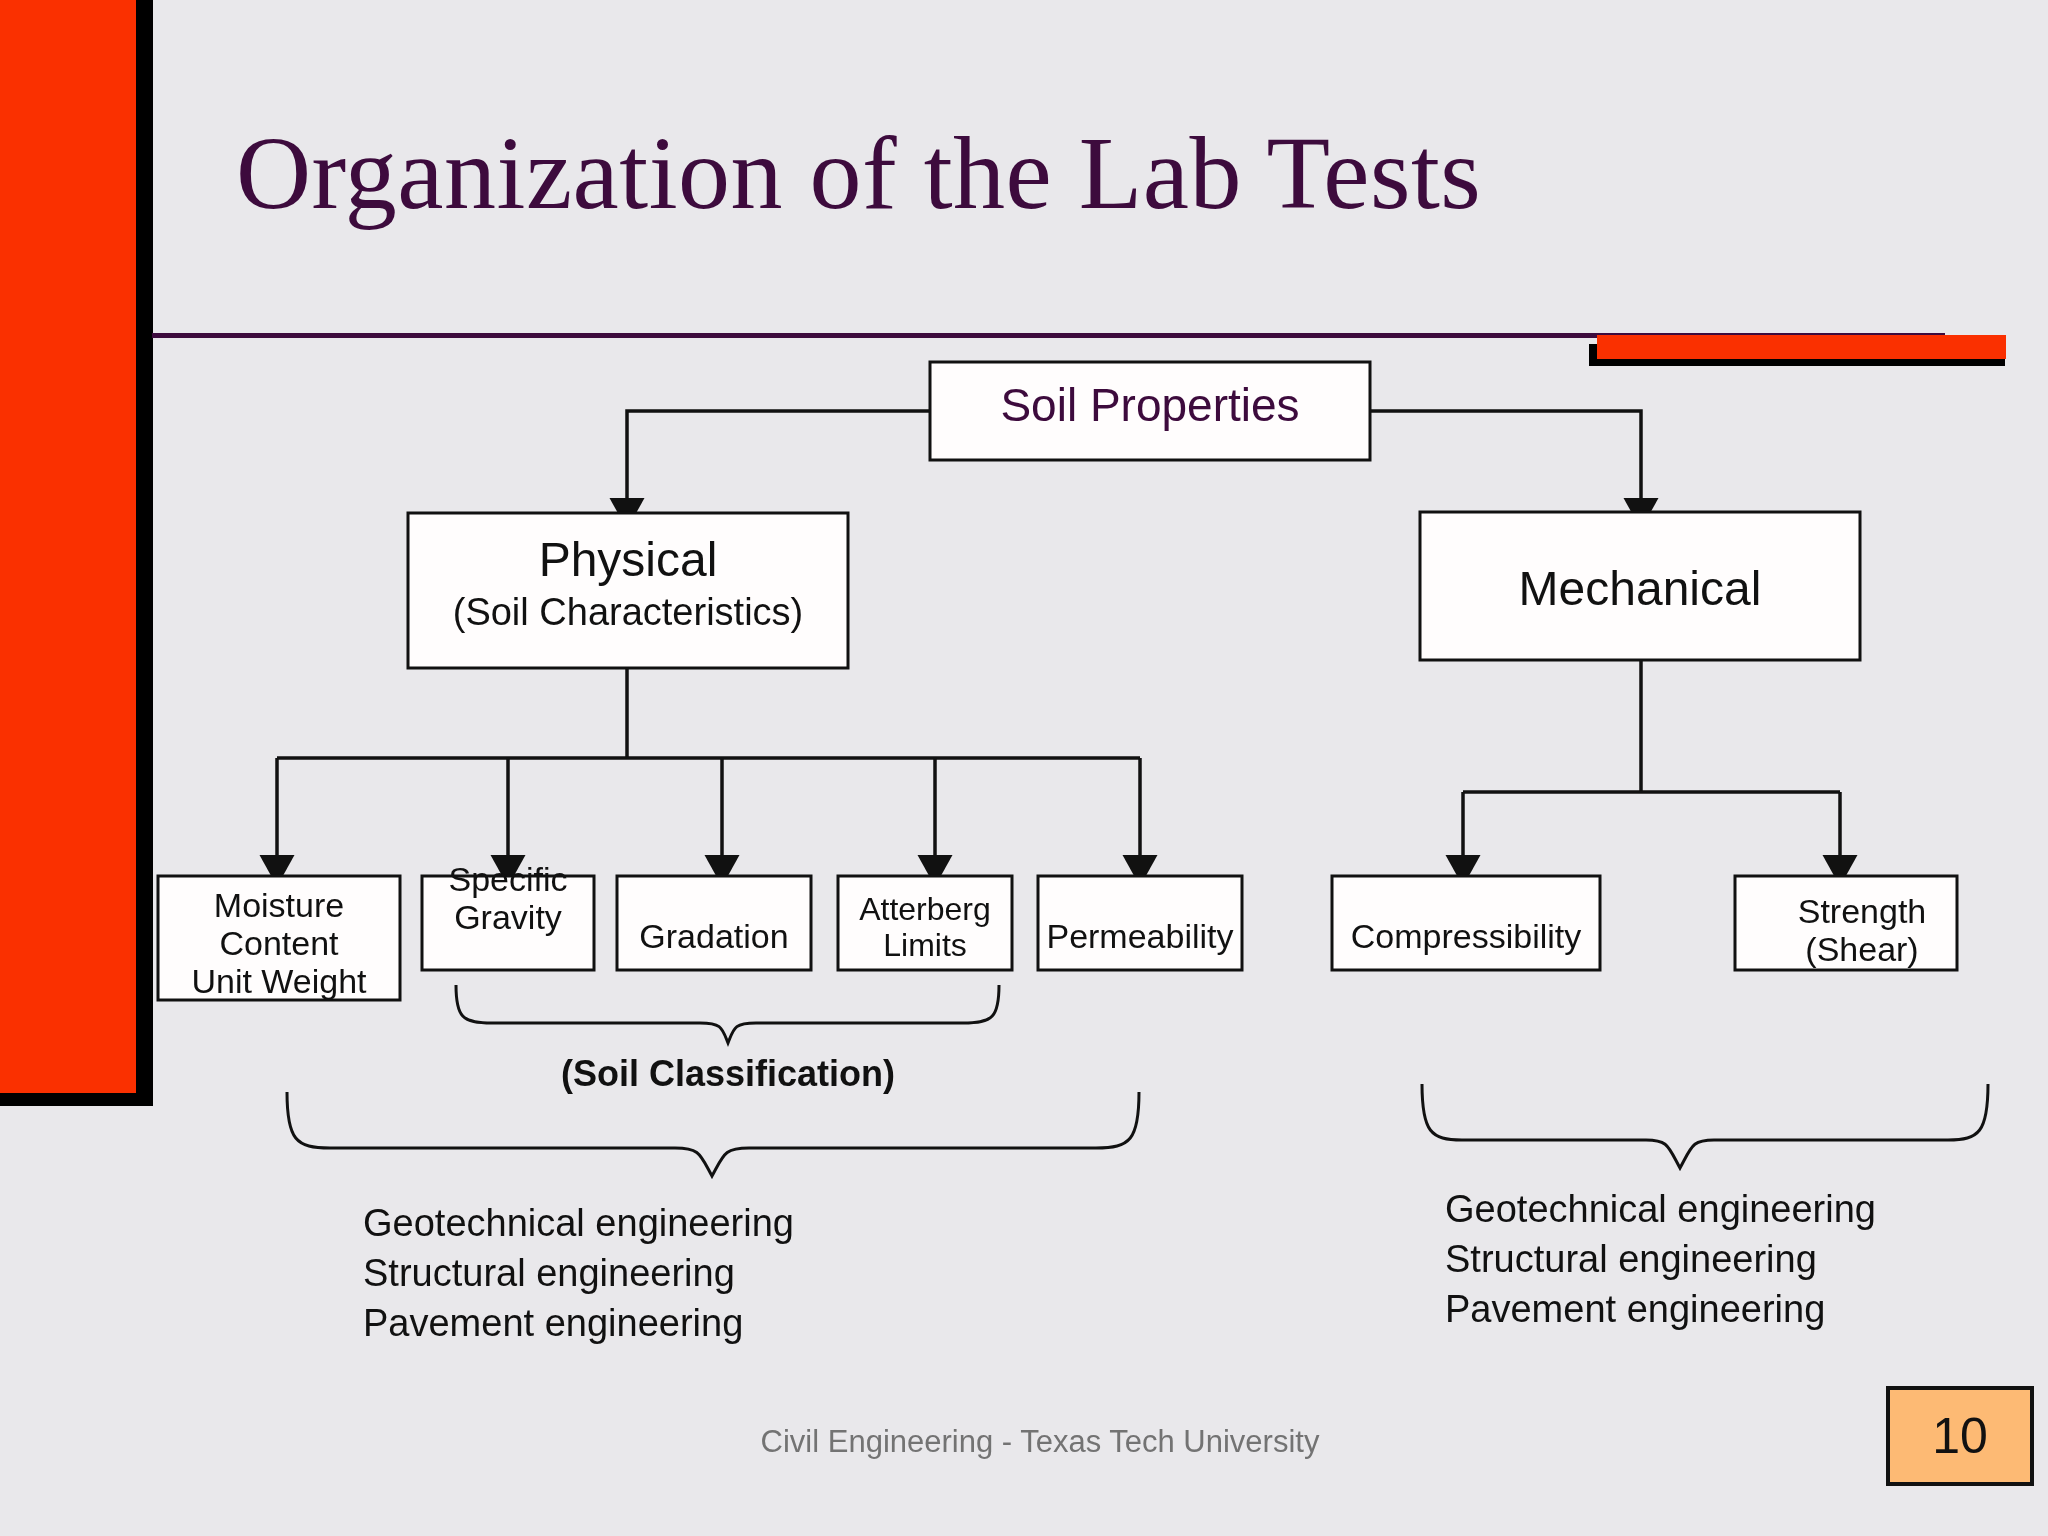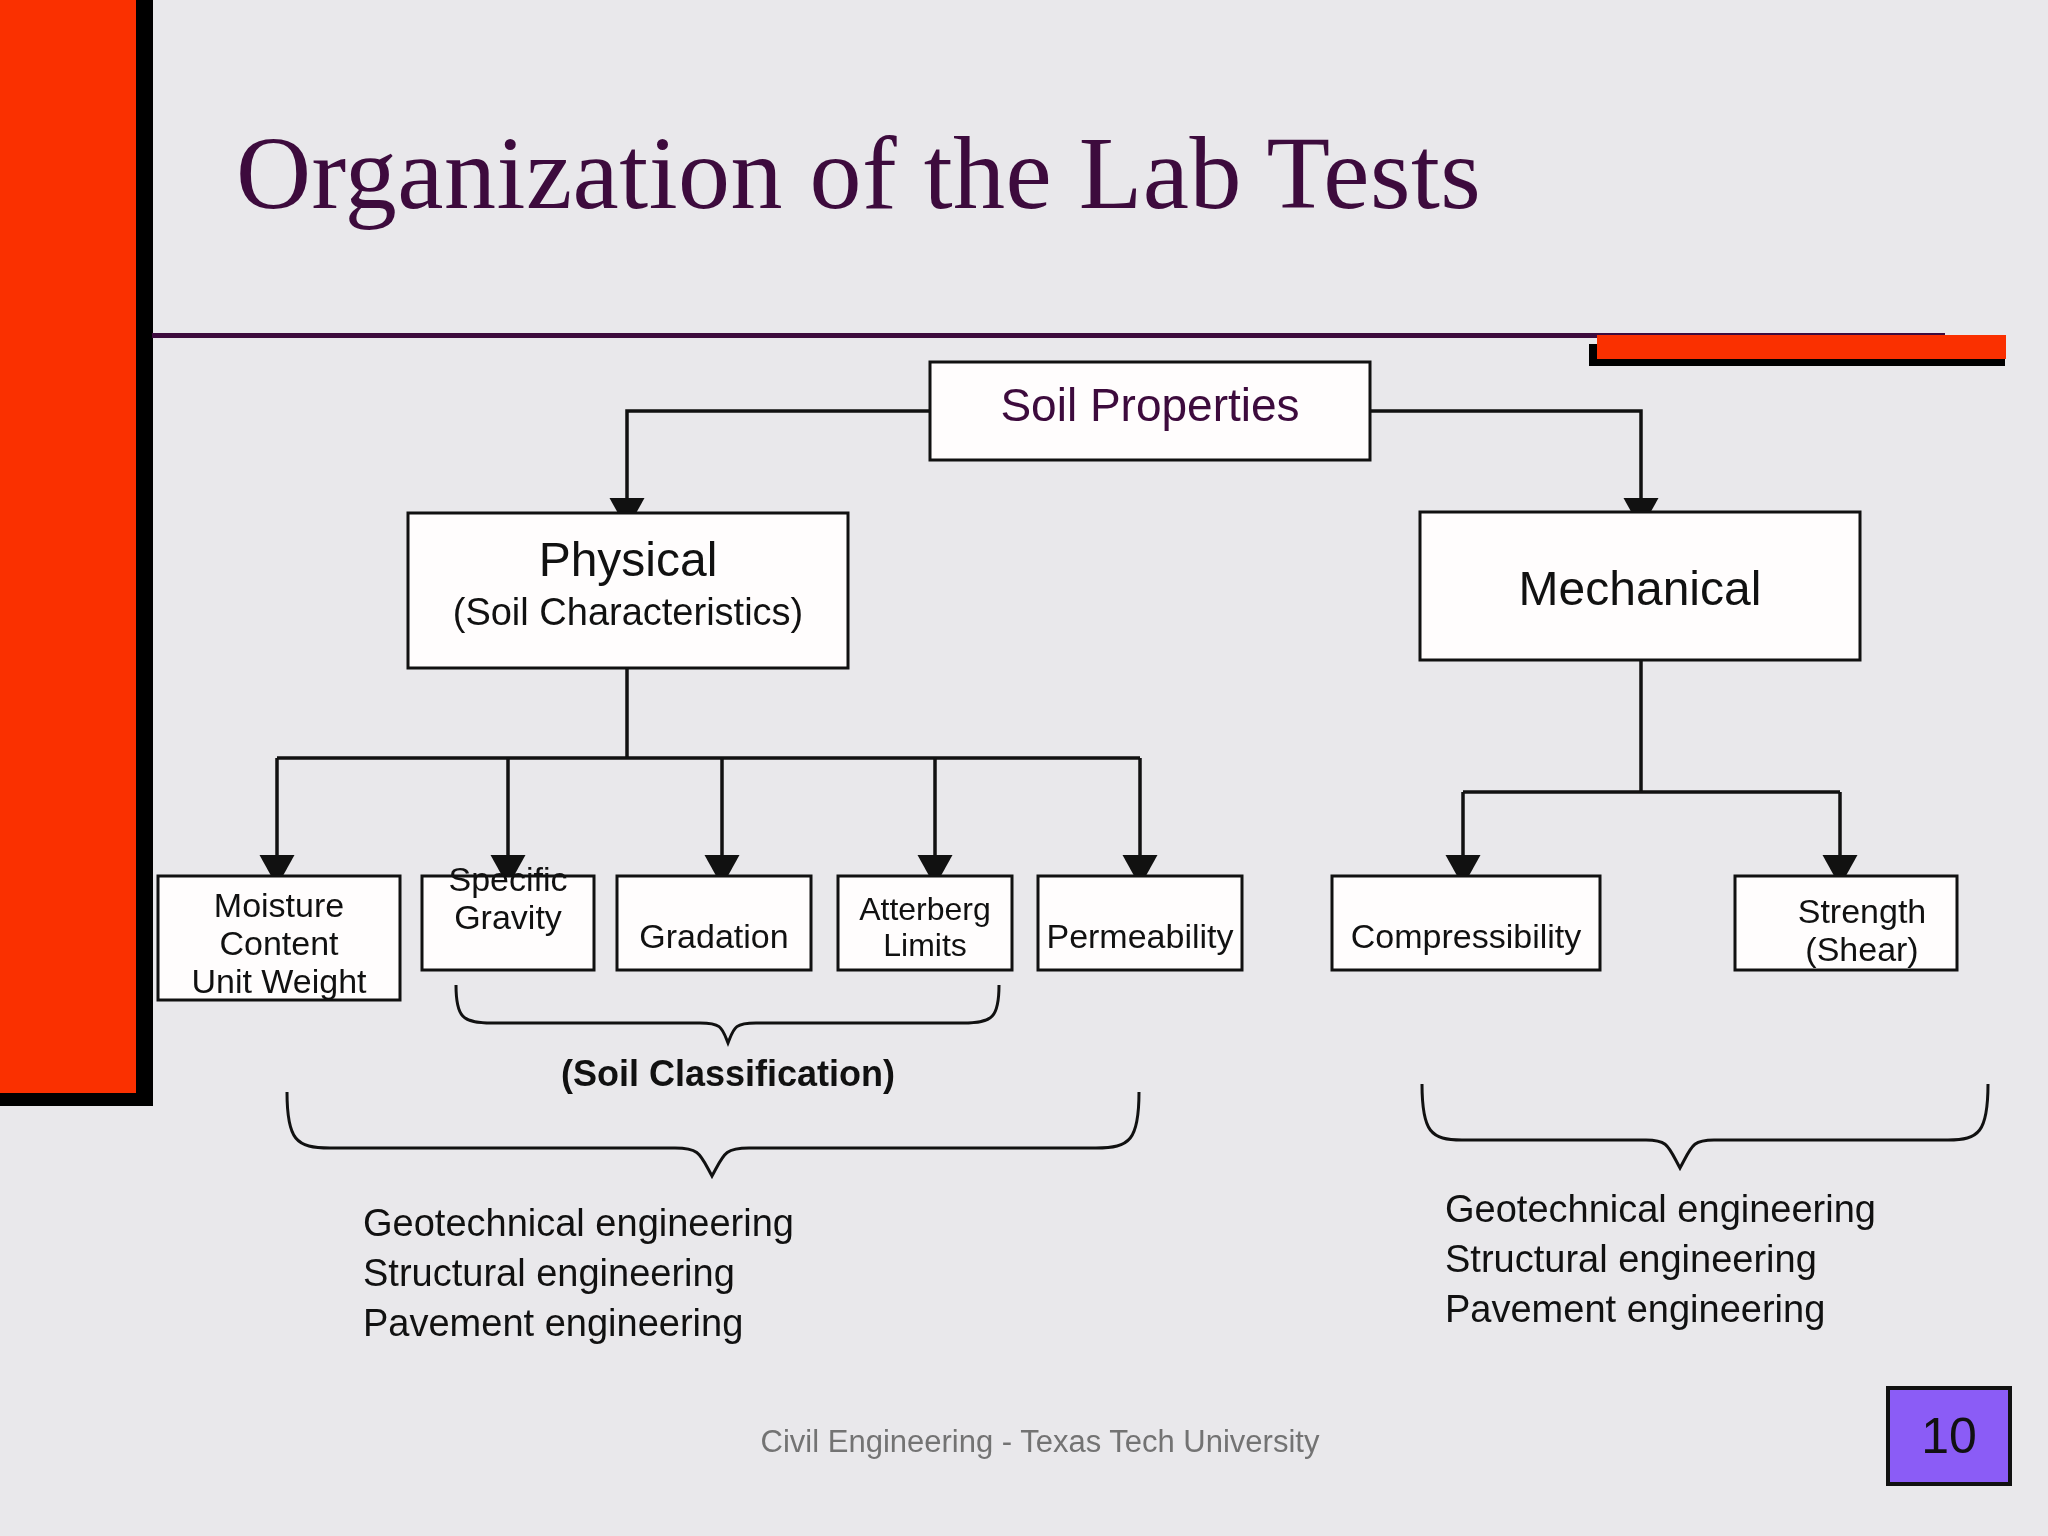--- a/index.html
+++ b/index.html
@@ -98,22 +98,22 @@
     font-size:38px;line-height:1.32;text-align:left;white-space:nowrap;
   }
   #list-left{left:363px;top:1198px;}
   #list-right{left:1445px;top:1184px;}
   
   #footer-text{
     position:absolute;left:16px;top:1424px;width:2048px;
     text-align:center;font-size:31px;color:#737373;
   }
   #page-number-box{
-    position:absolute;left:1886px;top:1386px;width:126px;height:100px;
-    background:#8b5cf6;border:4px solid #111111;box-sizing:border-box;
+    position:absolute;left:1886px;top:1386px;width:148px;height:100px;
+    background:#fdba74;border:4px solid #111111;box-sizing:border-box;
     display:flex;align-items:center;justify-content:center;
     font-size:50px;color:#111111;
   }
 </style>
 </head>
 <body>
 
 <div id="deco-black-left"></div>
 <div id="deco-red-left"></div>
 <div id="header-rule"></div>

